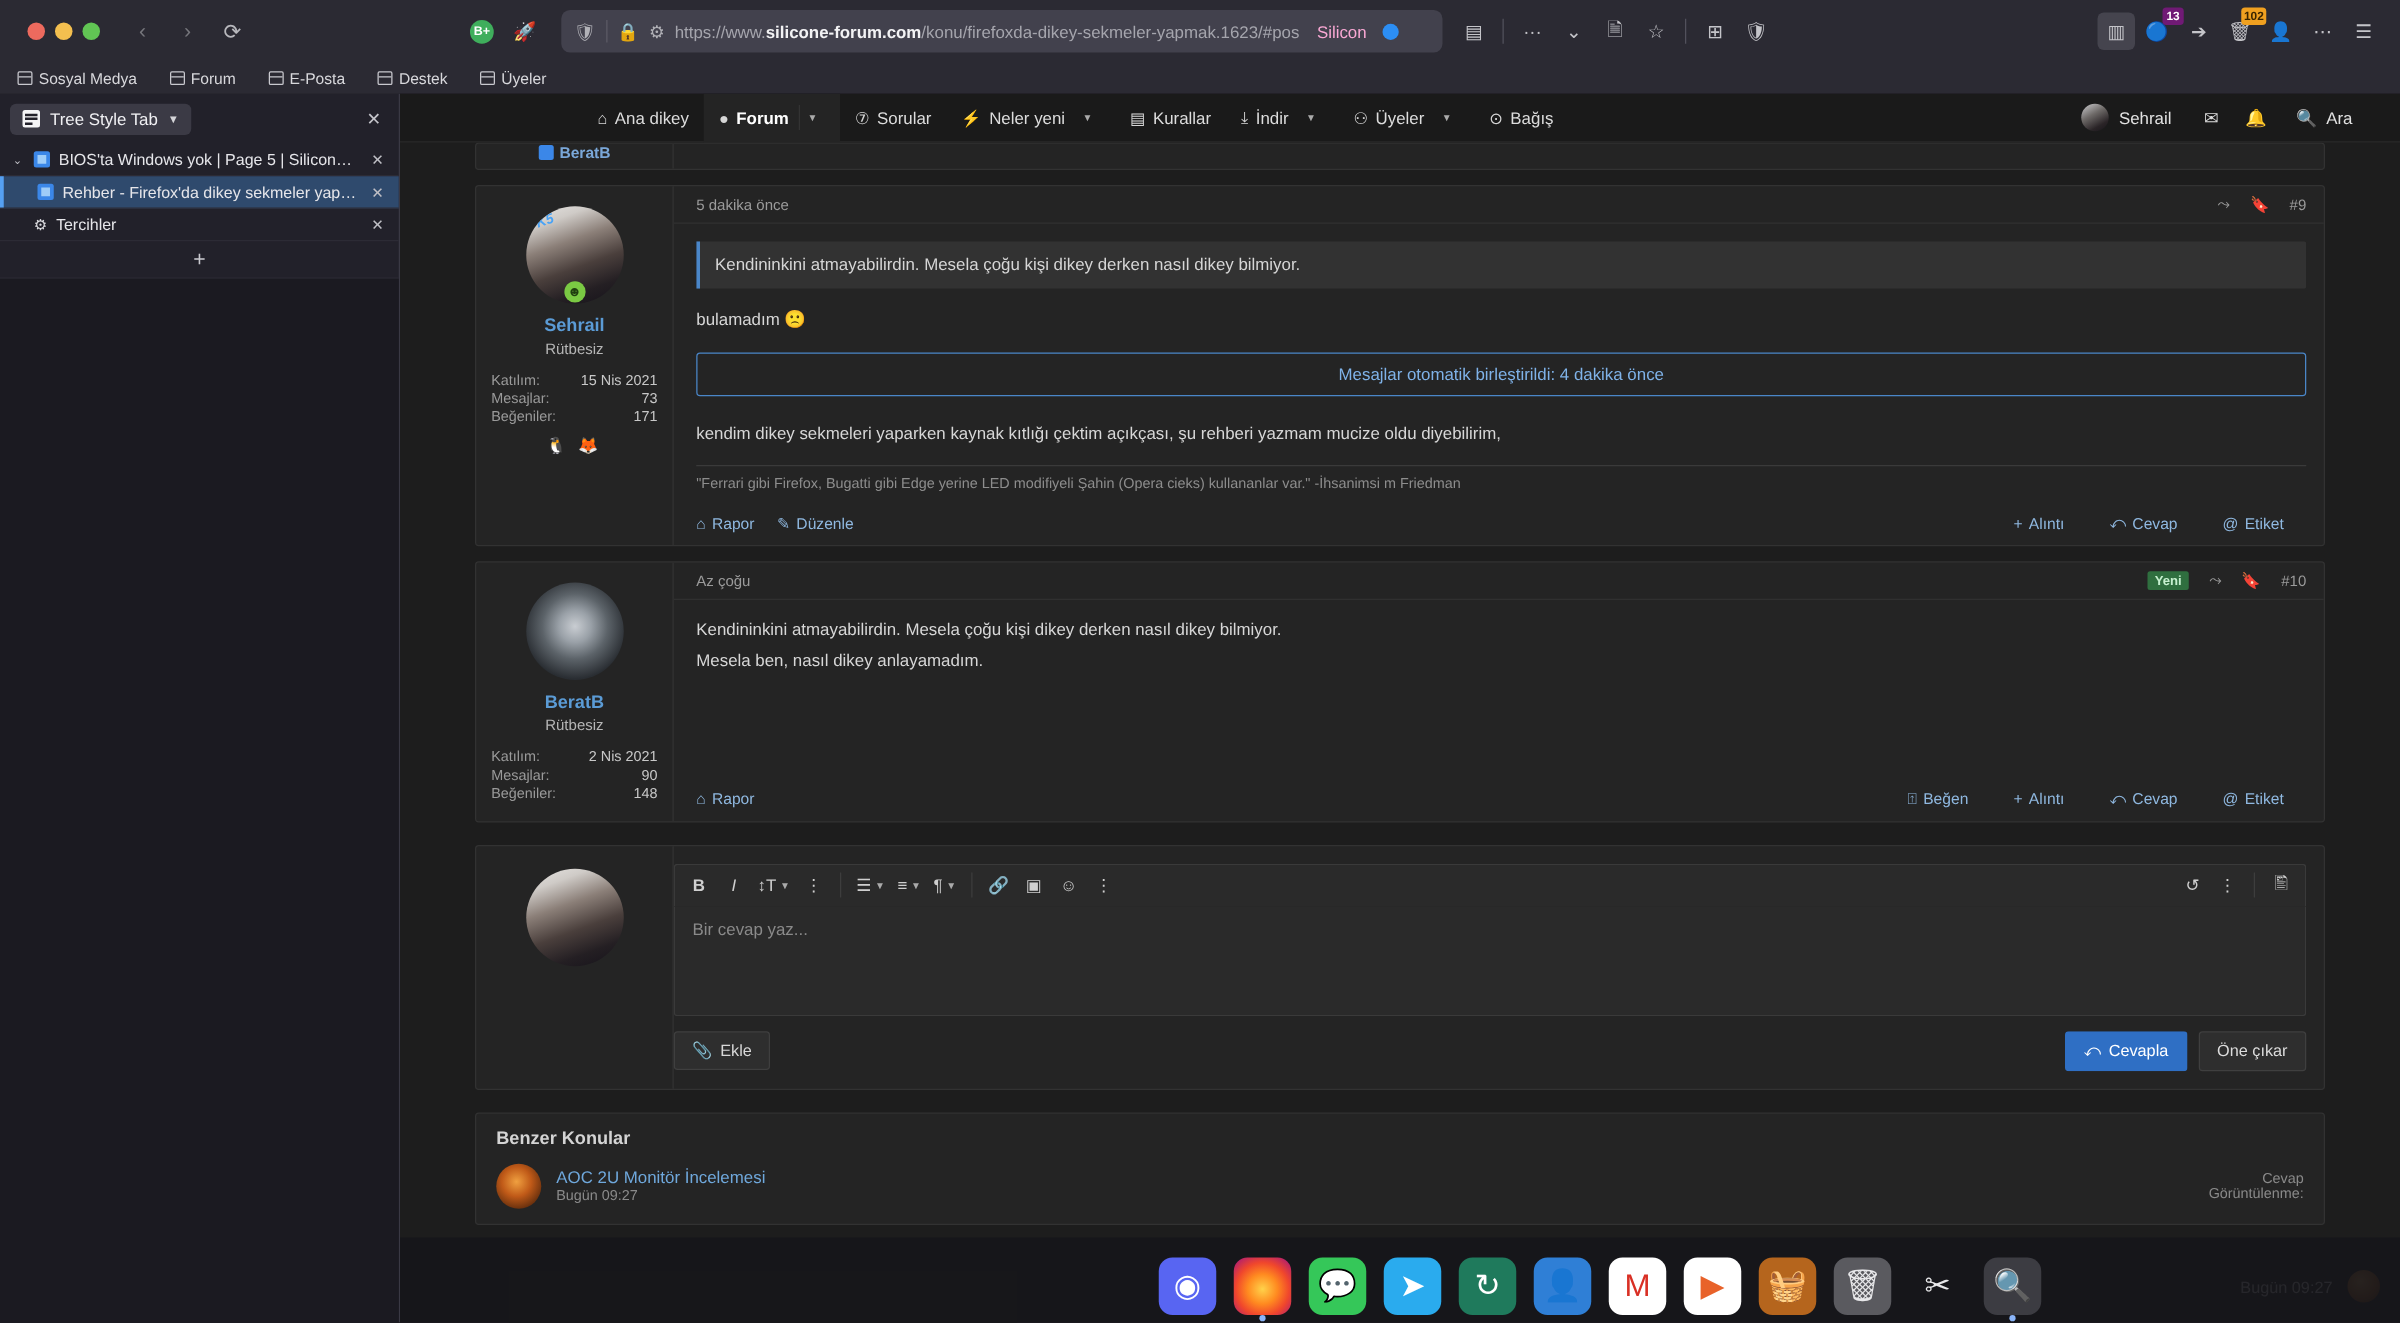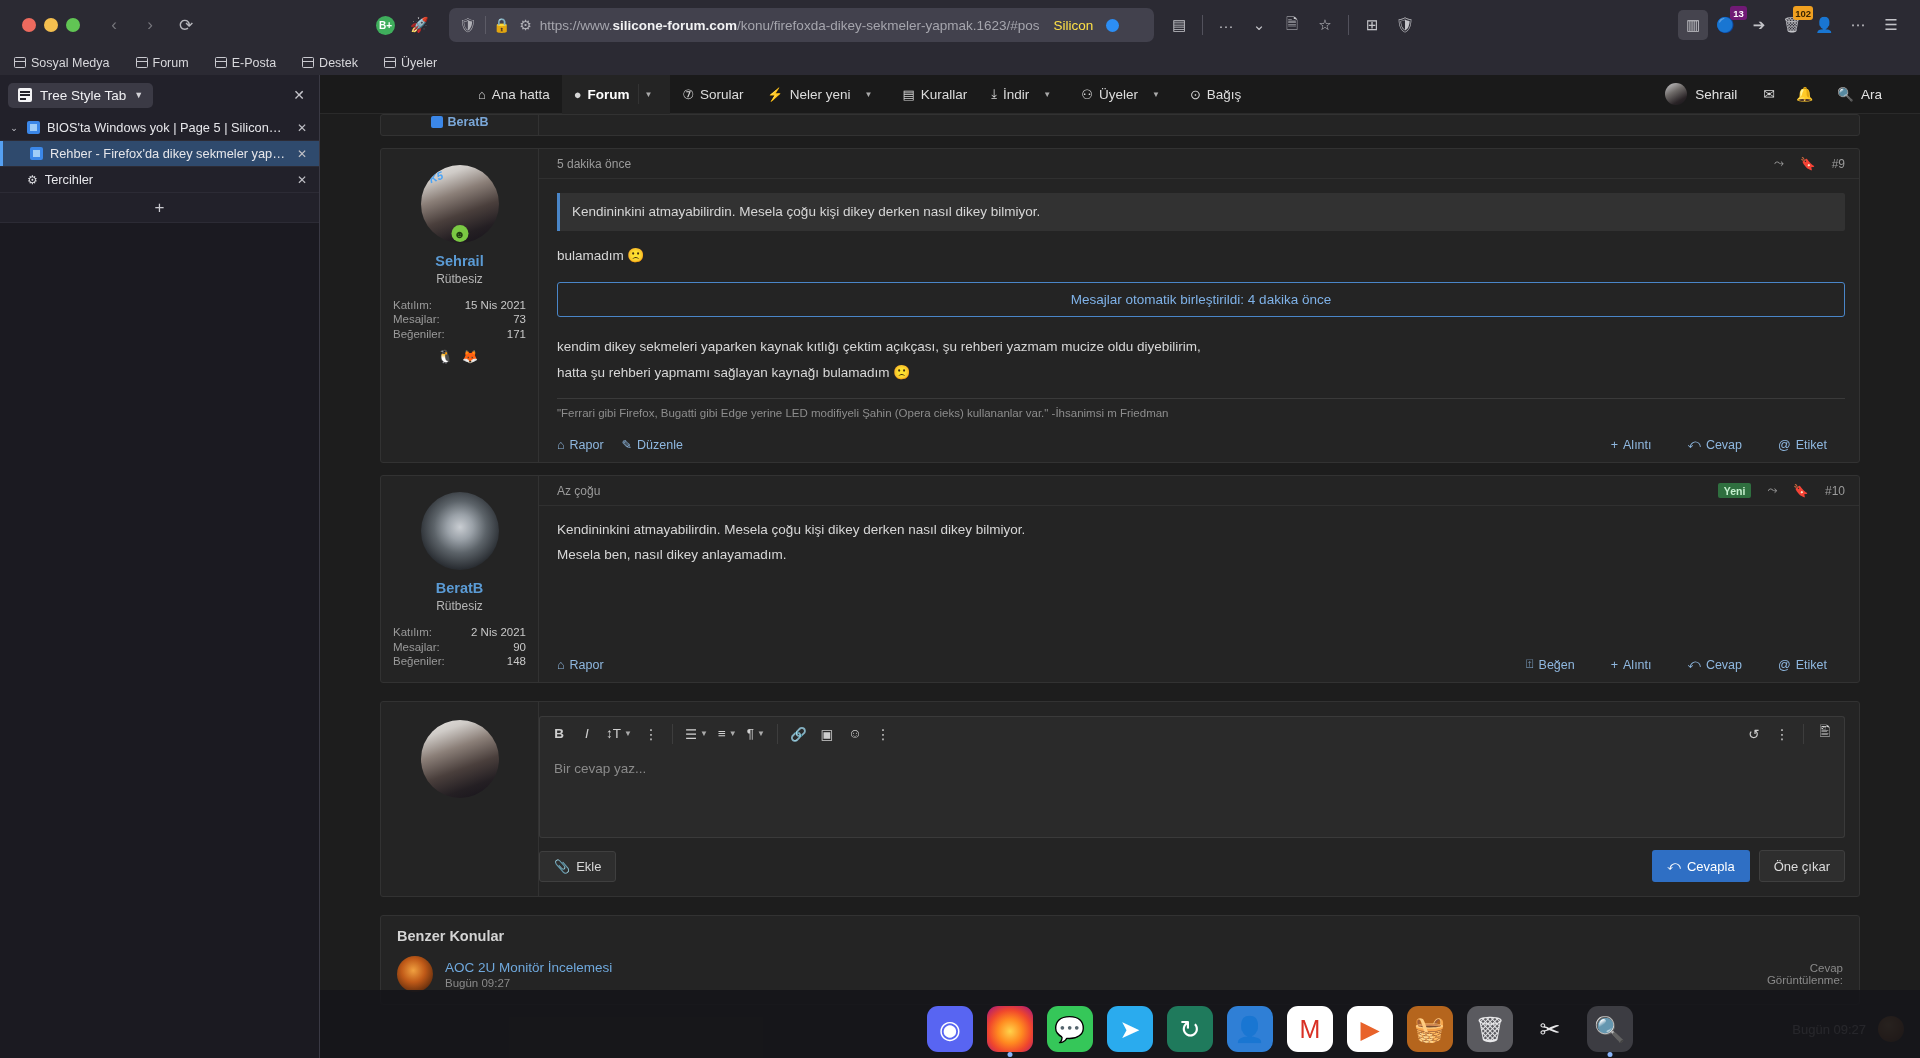--- a/index.html
+++ b/index.html
@@ -61,21 +61,21 @@
     padding: 0 10px;
     gap: 8px;
     font-size: 13.5px;
     color: #8f8f96;
     overflow: hidden;
   }
   .urlbar .u-icon { color: #b1b1b7; font-size: 14px; display: flex; align-items: center; }
   .urlbar .sep { width: 1px; height: 18px; background: #5c5b66; }
   .url-text { white-space: nowrap; overflow: hidden; color: #a5a5ad; }
   .url-text .dom { color: #f2f2f4; font-weight: 600; }
-  .url-site { color: #fde047; font-size: 13.5px; margin-left: 6px; white-space: nowrap; }
+  .url-site { color: #f9a8d4; font-size: 13.5px; margin-left: 6px; white-space: nowrap; }
   .url-dot { width: 13px; height: 13px; border-radius: 50%; background: #2c8ef4; display:inline-block; margin-left:5px; vertical-align:-1px;}
 
   .tb-right { display: flex; align-items: center; gap: 3px; margin-left: 6px; }
   .tb-icon {
     width: 30px; height: 30px;
     display: flex; align-items: center; justify-content: center;
     color: #c4c4c9; font-size: 15px;
     border-radius: 5px; cursor: pointer;
   }
   .tb-icon.active { background: #45444e; }
@@ -567,21 +567,21 @@
     <div class="sb-rest"></div>
   </div>
 
   <div class="page">
 
     <div class="forum-nav">
       <div class="fn-spacer"></div>
 
       <div class="fn-item">
         <span class="fn-ico">⌂</span>
-        <span>Ana hatta</span>
+        <span>Ana dikey</span>
       </div>
       <div class="fn-item active">
         <span class="fn-ico">●</span>
         <span>Forum</span>
         <span class="fn-caret attached">▼</span>
       </div>
       <div class="fn-item">
         <span class="fn-ico">⑦</span>
         <span>Sorular</span>
       </div>
@@ -677,24 +677,20 @@
               </div>
 
               <div class="p-text">
                 <span>bulamadım</span>
                 <span class="emo">🙁</span>
               </div>
 
               <div class="merge-note">Mesajlar otomatik birleştirildi: 4 dakika önce</div>
 
               <div class="p-text">kendim dikey sekmeleri yaparken kaynak kıtlığı çektim açıkçası, şu rehberi yazmam mucize oldu diyebilirim,</div>
-              <div class="p-text">
-                <span>hatta şu rehberi yapmamı sağlayan kaynağı bulamadım</span>
-                <span class="emo">🙁</span>
-              </div>
 
               <div class="signature">"Ferrari gibi Firefox, Bugatti gibi Edge yerine LED modifiyeli Şahin (Opera cieks) kullananlar var." -İhsanimsi m Friedman</div>
             </div>
 
             <div class="post-foot">
               <span class="pf-link">
                 <span>⌂</span>
                 <span>Rapor</span>
               </span>
               <span class="pf-link">

